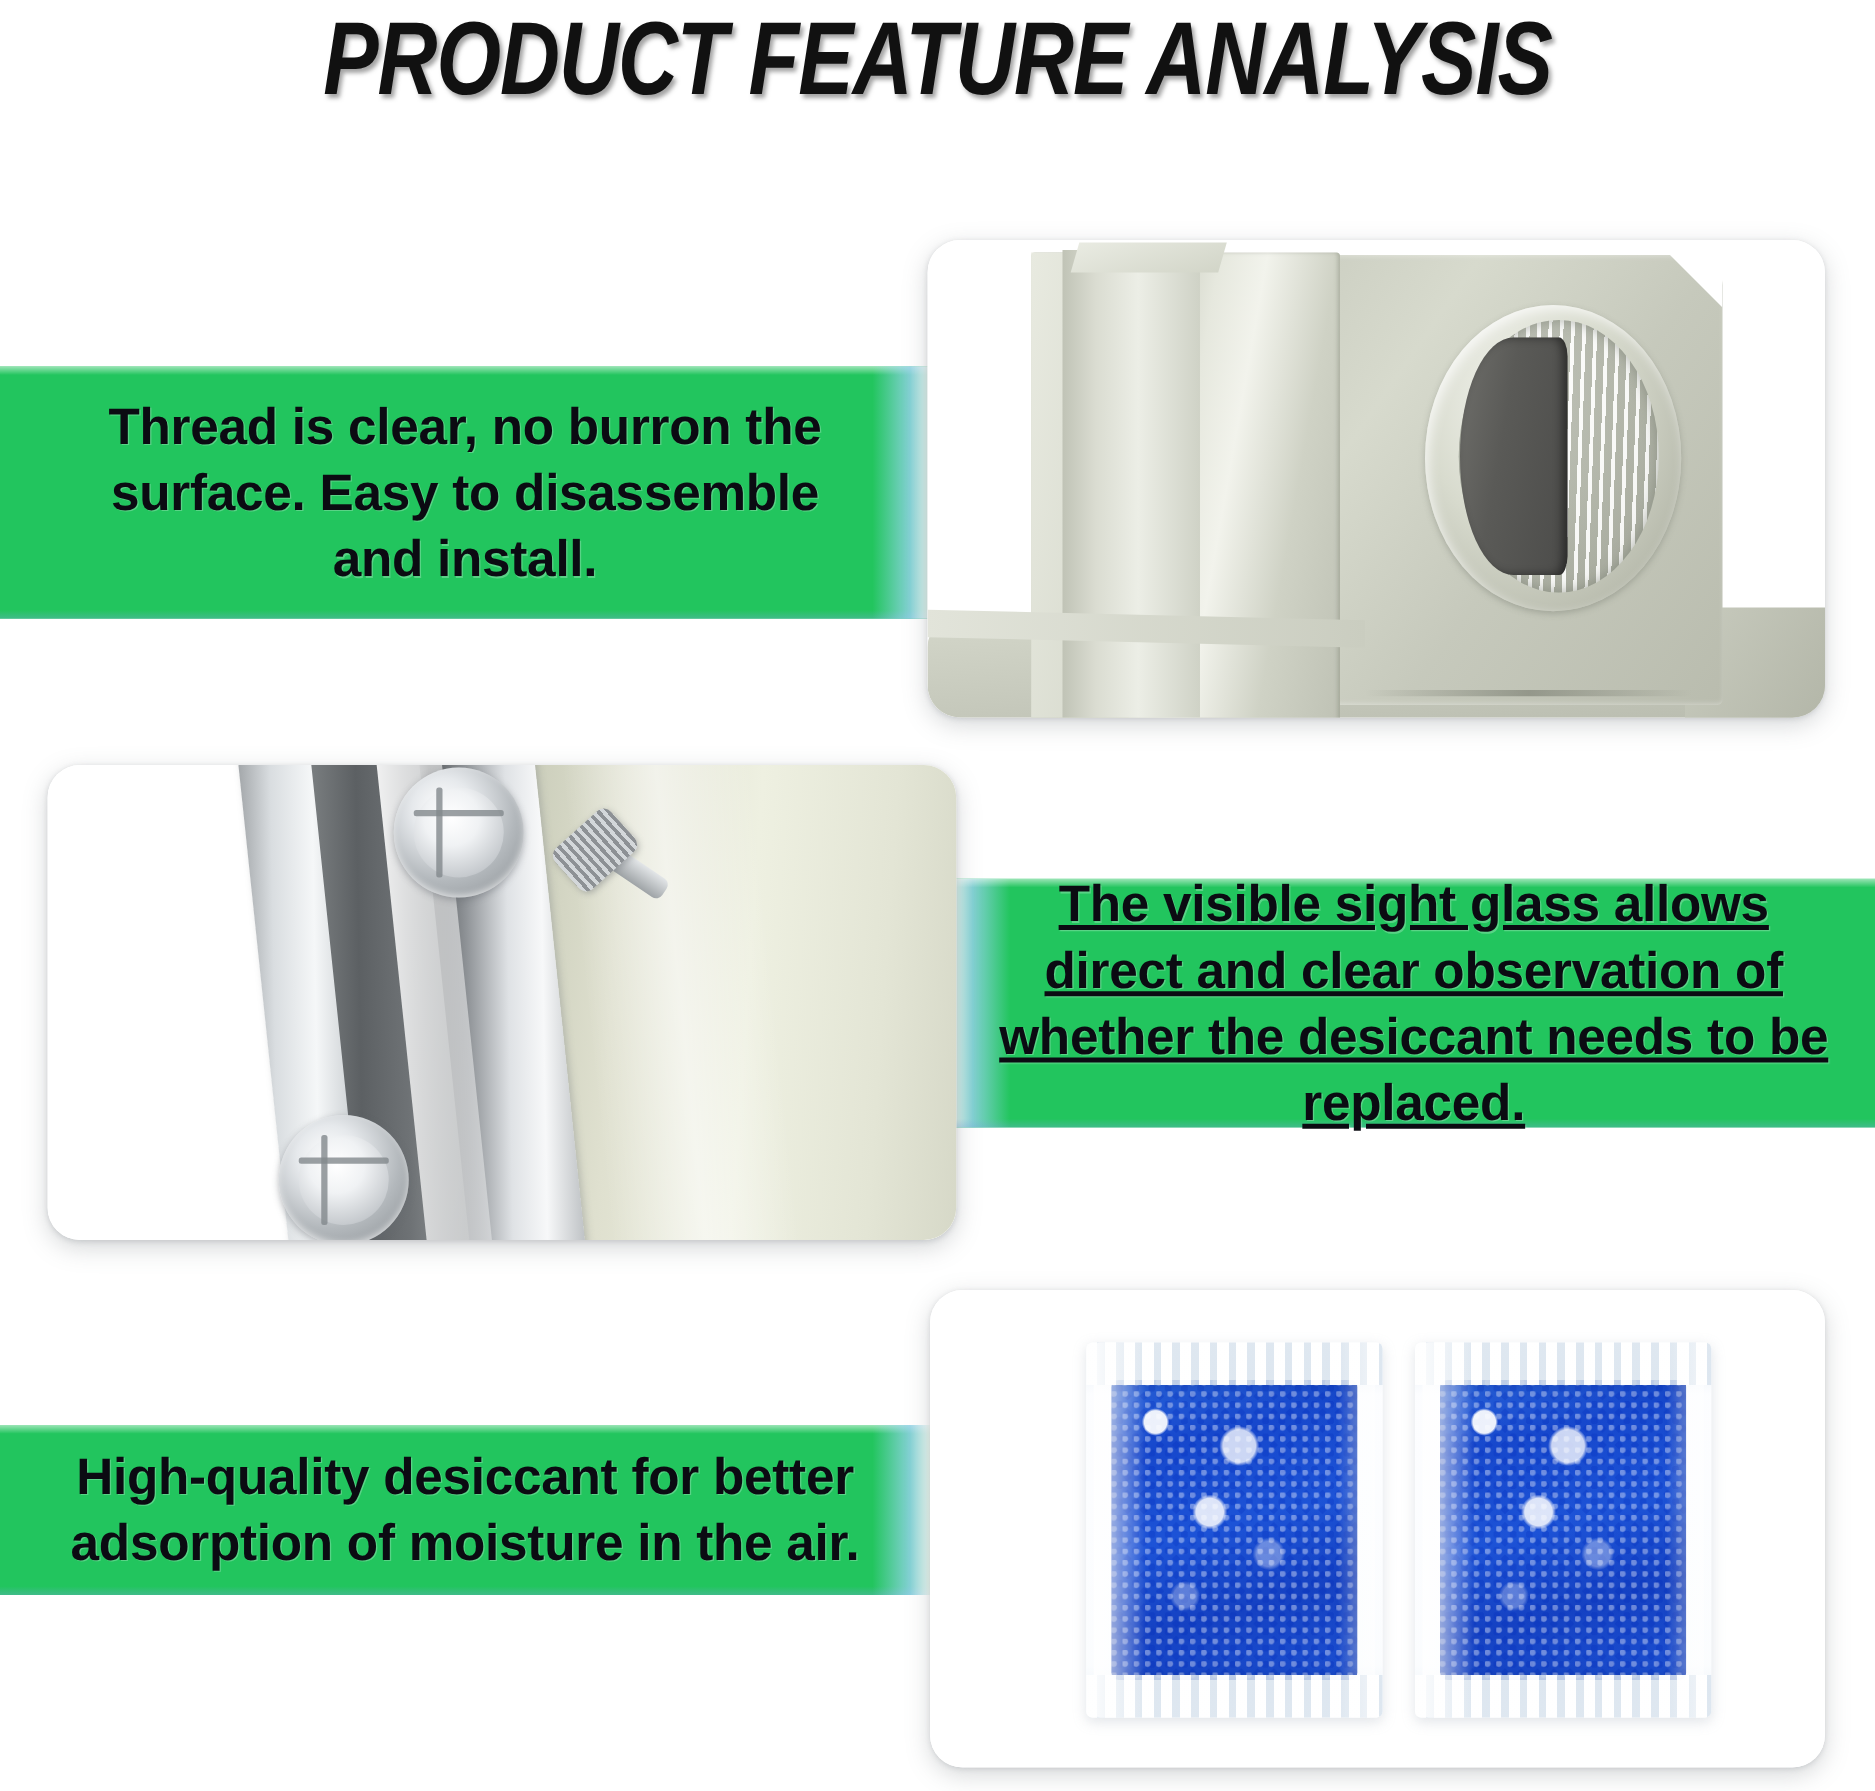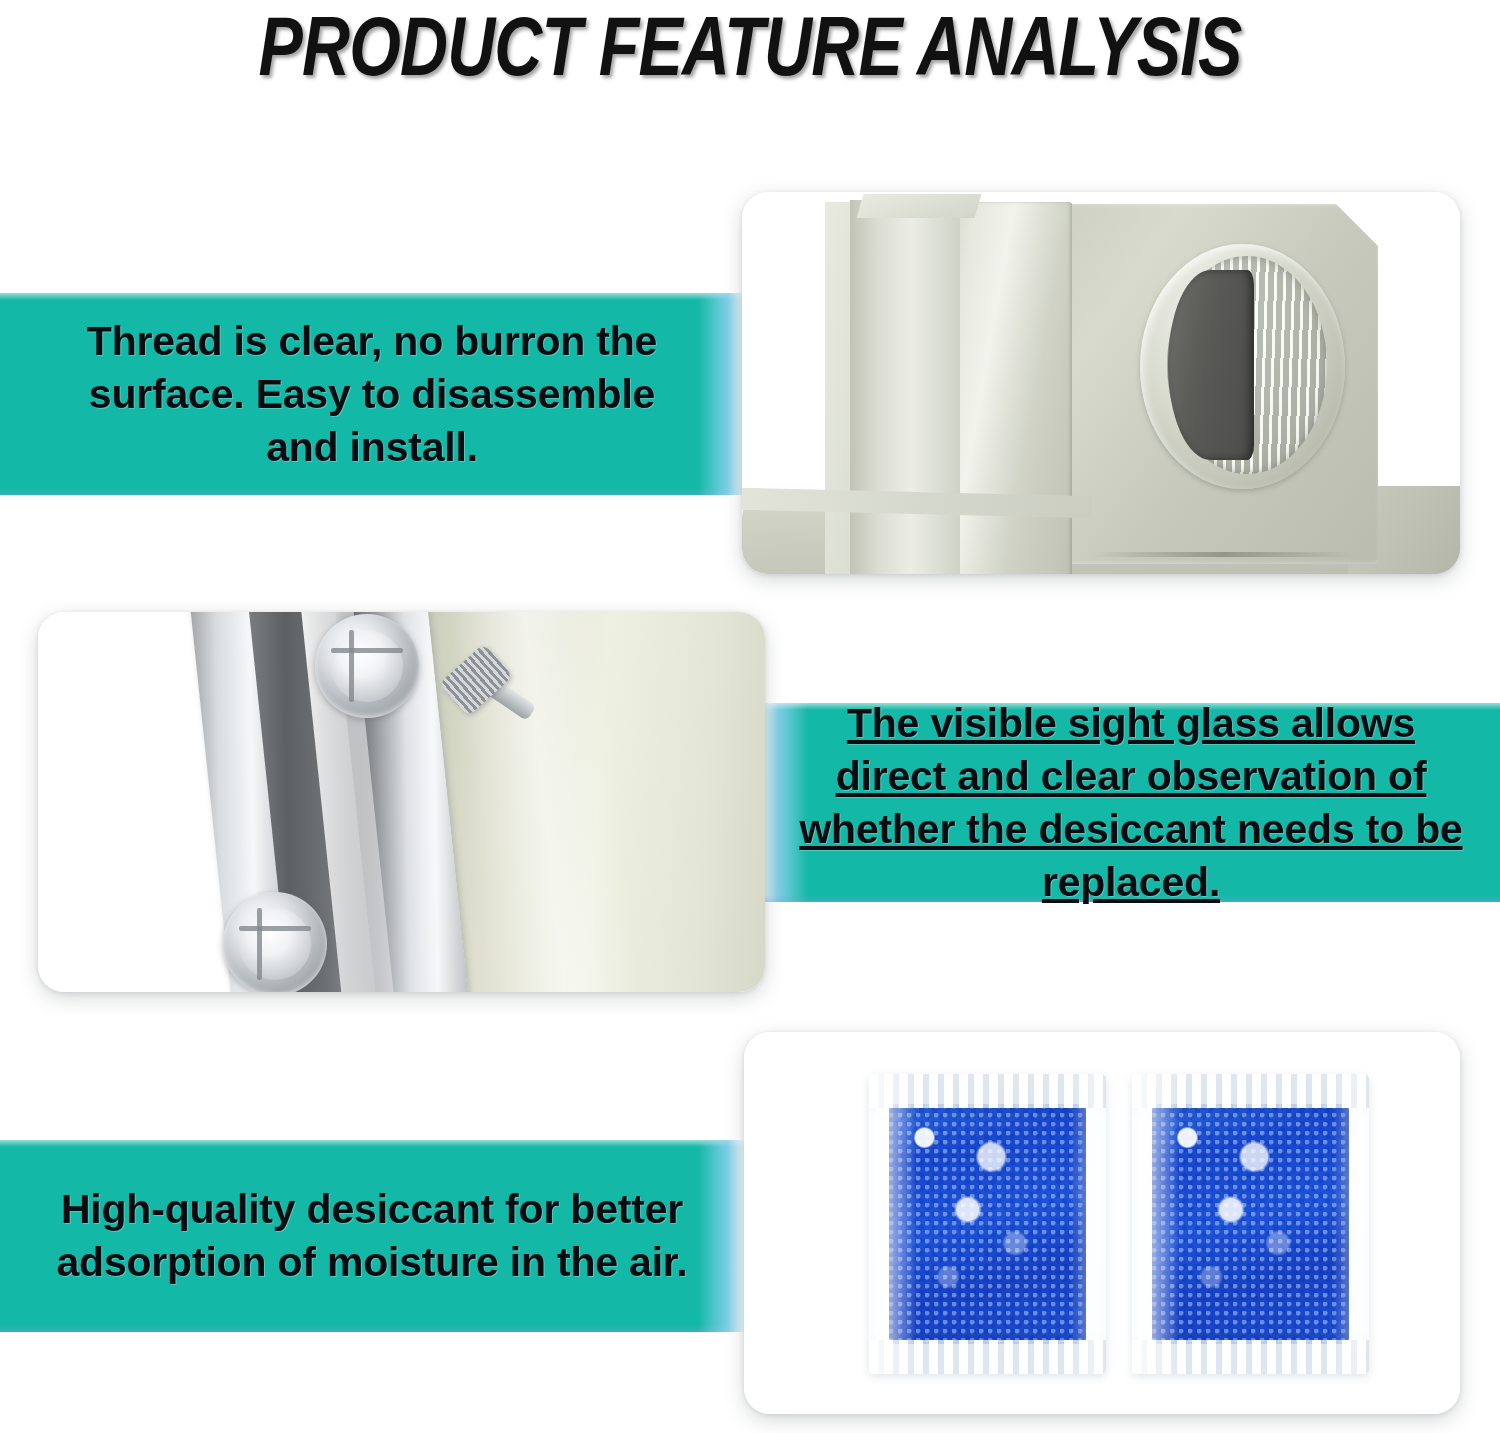--- a/index.html
+++ b/index.html
@@ -32,21 +32,21 @@
     line-height:90px;
     transform:scaleX(0.80);
     transform-origin:center top;
     text-shadow:3px 3px 4px rgba(90,90,90,0.55);
     white-space:nowrap;
   }
 
   
   .band {
     position:absolute;
-    background:#14b8a6;
+    background:#22c55e;
     display:flex;
     align-items:center;
     justify-content:center;
   }
   .band-left  { left:0;   }
   .band-right { right:0;  }
 
   
   .band-left::after {
     content:"";
@@ -76,21 +76,21 @@
     font-weight:bold;
     font-size:41px;
     line-height:53px;
     letter-spacing:-0.2px;
     text-shadow:1px 1px 0 rgba(255,255,255,0.25);
     padding:0 14px;
   }
 
   #band1 { left:0;   top:293px;  width:744px;  height:202px; }
   #band2 { left:762px; top:703px;  width:738px;  height:199px; }
-  #band3 { left:0;   top:1140px; width:744px;  height:192px; }
+  #band3 { left:0;   top:1140px; width:744px;  height:136px; }
 
   #band1 .band-text { width:620px; }
   #band2 .band-text { width:700px;text-decoration:underline; }
   #band3 .band-text { width:660px; }
 
   
   .card {
     position:absolute;
     background:#ffffff;
     border-radius:26px;

